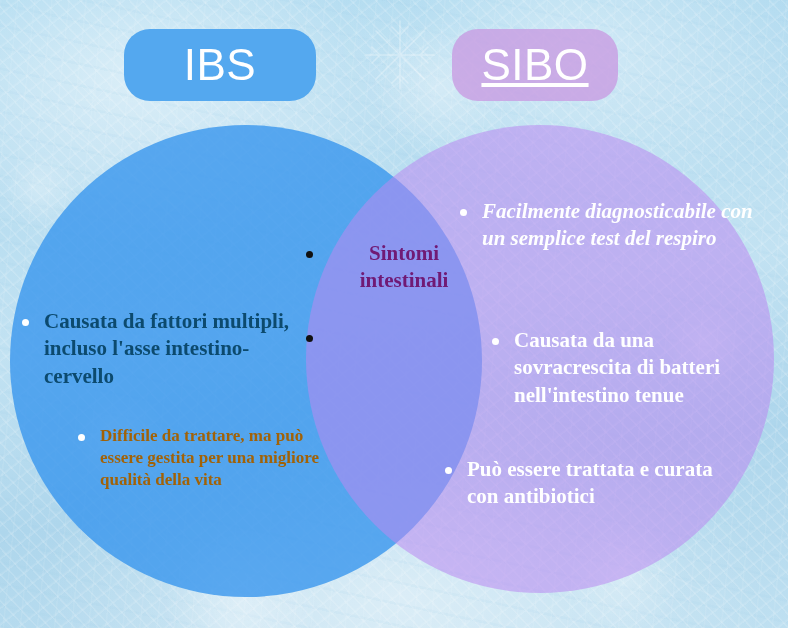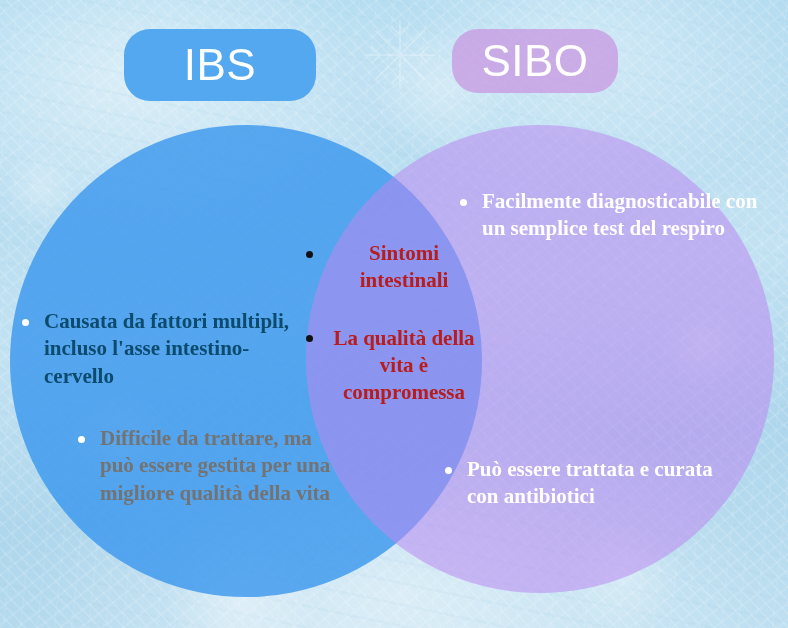--- a/index.html
+++ b/index.html
@@ -92,23 +92,24 @@
     top: 29px;
     width: 192px;
     height: 72px;
     background: #54a8ef;
     font-size: 44px;
   }
   #badge-sibo {
     left: 452px;
     top: 29px;
     width: 166px;
-    height: 64px;
+    height: 72px;
     background: rgba(200, 156, 226, 0.80);
     font-size: 44px;
+    text-decoration: underline;
   }
 
   
   .blk {
     position: absolute;
   }
   ul.bl {
     list-style: none;
     margin: 0;
     padding: 0;
@@ -142,32 +143,32 @@
   #list-right {
     font-size: 21px;
     color: #ffffff;
   }
   #list-right li { padding-left: 22px; margin-bottom: 30px; }
   #list-right li .dot { background: #ffffff; }
 
   
   #list-center {
     font-size: 21px;
-    color: #b91c1c;
+    color: #701a75;
     text-align: center;
   }
   #list-center li { padding-left: 22px; margin-bottom: 30px; }
   #list-center li .dot { background: #111111; top: 0.50em; }
 
   
   #blk-left-1 { left: 58px;  top: 198px; width: 272px; }
   #blk-left-2 { left: 22px;  top: 308px; width: 268px; }
   #blk-left-3 { left: 78px;  top: 425px; width: 256px; }
   #blk-center { left: 306px; top: 240px; width: 174px; }
-  #blk-right-1 { left: 460px; top: 188px; width: 300px; }
+  #blk-right-1 { left: 460px; top: 198px; width: 300px; font-style: italic; }
   #blk-right-2 { left: 492px; top: 327px; width: 276px; }
   #blk-right-3 { left: 445px; top: 456px; width: 292px; font-family: Liberation Serif, serif; }
 </style>
 </head>
 <body>
 
 <div id="canvas">
 
   <div class="bg-base"></div>
   <div class="frost-layer"></div>
@@ -223,50 +224,57 @@
   <div class="blk" id="blk-left-2">
     <ul class="bl" id="list-left-2" style="font-size:21px;color:#0c4a6e;">
       <li style="padding-left:22px;">
         <span class="dot" style="background:#fff;"></span>
         <span class="txt">Causata da fattori multipli, incluso l'asse intestino-cervello</span>
       </li>
     </ul>
   </div>
 
   <div class="blk" id="blk-left-3">
-    <ul class="bl" id="list-left-3" style="font-size:21px;color:#737373;">
+    <ul class="bl" id="list-left-3" style="font-size:17px;color:#a16207;">
       <li style="padding-left:22px;">
         <span class="dot" style="background:#fff;"></span>
         <span class="txt">Difficile da trattare, ma può essere gestita per una migliore qualità della vita</span>
       </li>
     </ul>
   </div>
 
   <div class="blk" id="blk-center">
     <ul class="bl" id="list-center">
       <li>
         <span class="dot"></span>
         <span class="txt">Sintomi intestinali</span>
       </li>
       <li>
         <span class="dot"></span>
-        <span class="txt">La qualità della vita è compromessa</span>
       </li>
     </ul>
   </div>
 
   <div class="blk" id="blk-right-1">
     <ul class="bl" id="list-right">
       <li>
         <span class="dot"></span>
         <span class="txt">Facilmente diagnosticabile con un semplice test del respiro</span>
       </li>
     </ul>
   </div>
 
+  <div class="blk" id="blk-right-2">
+    <ul class="bl" id="list-right-2" style="font-size:21px;color:#ffffff;">
+      <li style="padding-left:22px;">
+        <span class="dot" style="background:#fff;"></span>
+        <span class="txt">Causata da una sovracrescita di batteri nell'intestino tenue</span>
+      </li>
+    </ul>
+  </div>
 
   <div class="blk" id="blk-right-3">
     <ul class="bl" id="list-right-3" style="font-size:21px;color:#ffffff;">
       <li style="padding-left:22px;">
         <span class="dot" style="background:#fff;"></span>
         <span class="txt">Può essere trattata e curata con antibiotici</span>
       </li>
     </ul>
   </div>
 

